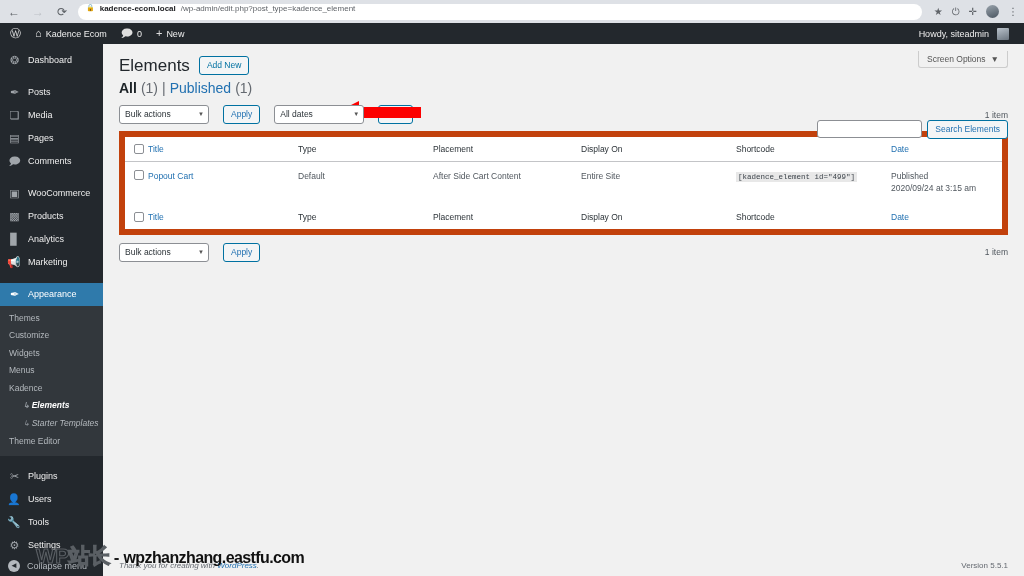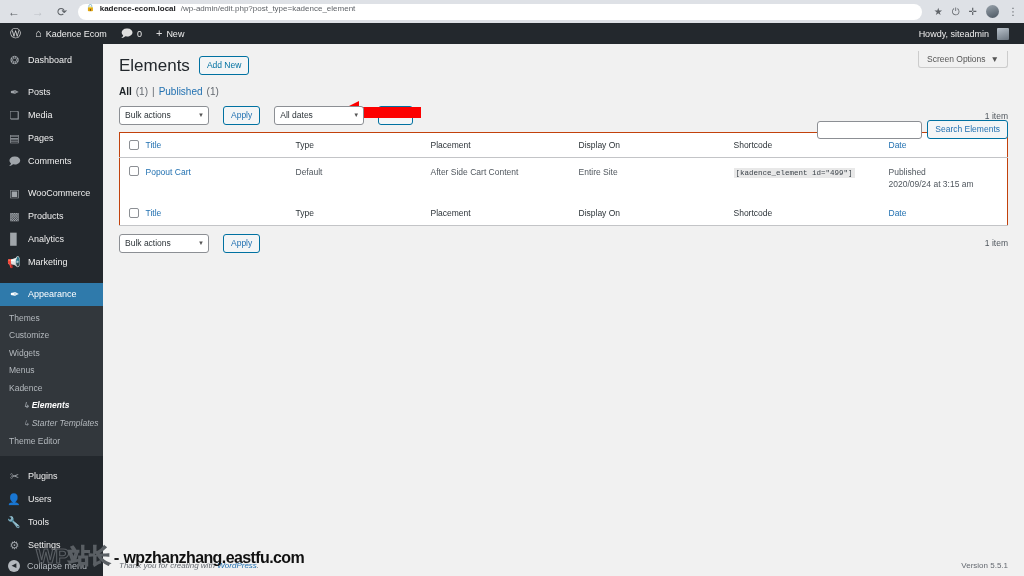--- a/index.html
+++ b/index.html
@@ -120,31 +120,31 @@
     font-size: 8.5px; color: #0071a1; background: #f3f5f6;
     border: 1px solid #0071a1; border-radius: 3px;
     padding: 3px 7px; line-height: 1.3; white-space: nowrap;
   }
   .btn.plain { color: #2271b1; }
 
   
   .red-arrow { position: absolute; left: 234px; top: 56px; width: 84px; height: 24px; }
 
   .subsubsub {
-    font-size: 10px; color: #646970; margin-top: 11px;
+    font-size: 14px; color: #646970; margin-top: 5px;
     display: flex; align-items: center; gap: 4px;
   }
   .subsubsub a { color: #2271b1; text-decoration: none; }
   .subsubsub .cur { color: #1d2327; font-weight: bold; }
   .subsubsub .count { color: #646970; }
   .subsubsub .divider { color: #646970; }
 
   .search-box {
     position: absolute; top: 76px; right: 16px;
-    display: flex; align-items: center; gap: 5px;
+    display: flex; gap: 5px;
   }
   .search-input {
     width: 105px; height: 18px; border: 1px solid #8c8f94;
     border-radius: 3px; background: #fff; font-size: 8.5px;
     padding: 0 5px; color: #2c3338; font-family: "Liberation Sans", sans-serif;
   }
 
   .tablenav { display: flex; align-items: center; gap: 14px; margin-top: 9px; }
   .tablenav.bottom { margin-top: 8px; }
   .wp-select {
@@ -157,21 +157,21 @@
   .wp-select .caret {
     position: absolute; right: 4px; font-size: 6px; color: #555;
   }
   .sel-bulk { width: 90px; }
   .sel-dates { width: 90px; }
   .tn-count { margin-left: auto; font-size: 8.5px; color: #50575e; }
 
   
   table.wp-list {
     width: 100%; border-collapse: collapse; background: #fff;
-    border: 1px solid #c2410c; margin-top: 7px; font-size: 8.5px;
+    border: 6px solid #c2410c; margin-top: 7px; font-size: 8.5px;
     table-layout: fixed;
   }
   table.wp-list th {
     text-align: left; font-weight: normal; color: #2c3338;
     padding: 7px 0 7px 0; border-bottom: 1px solid #c3c4c7;
     font-size: 8.5px; vertical-align: middle;
   }
   table.wp-list th a { color: #2271b1; text-decoration: none; }
   table.wp-list td {
     padding: 8px 0 10px 0; color: #50575e; vertical-align: top;

